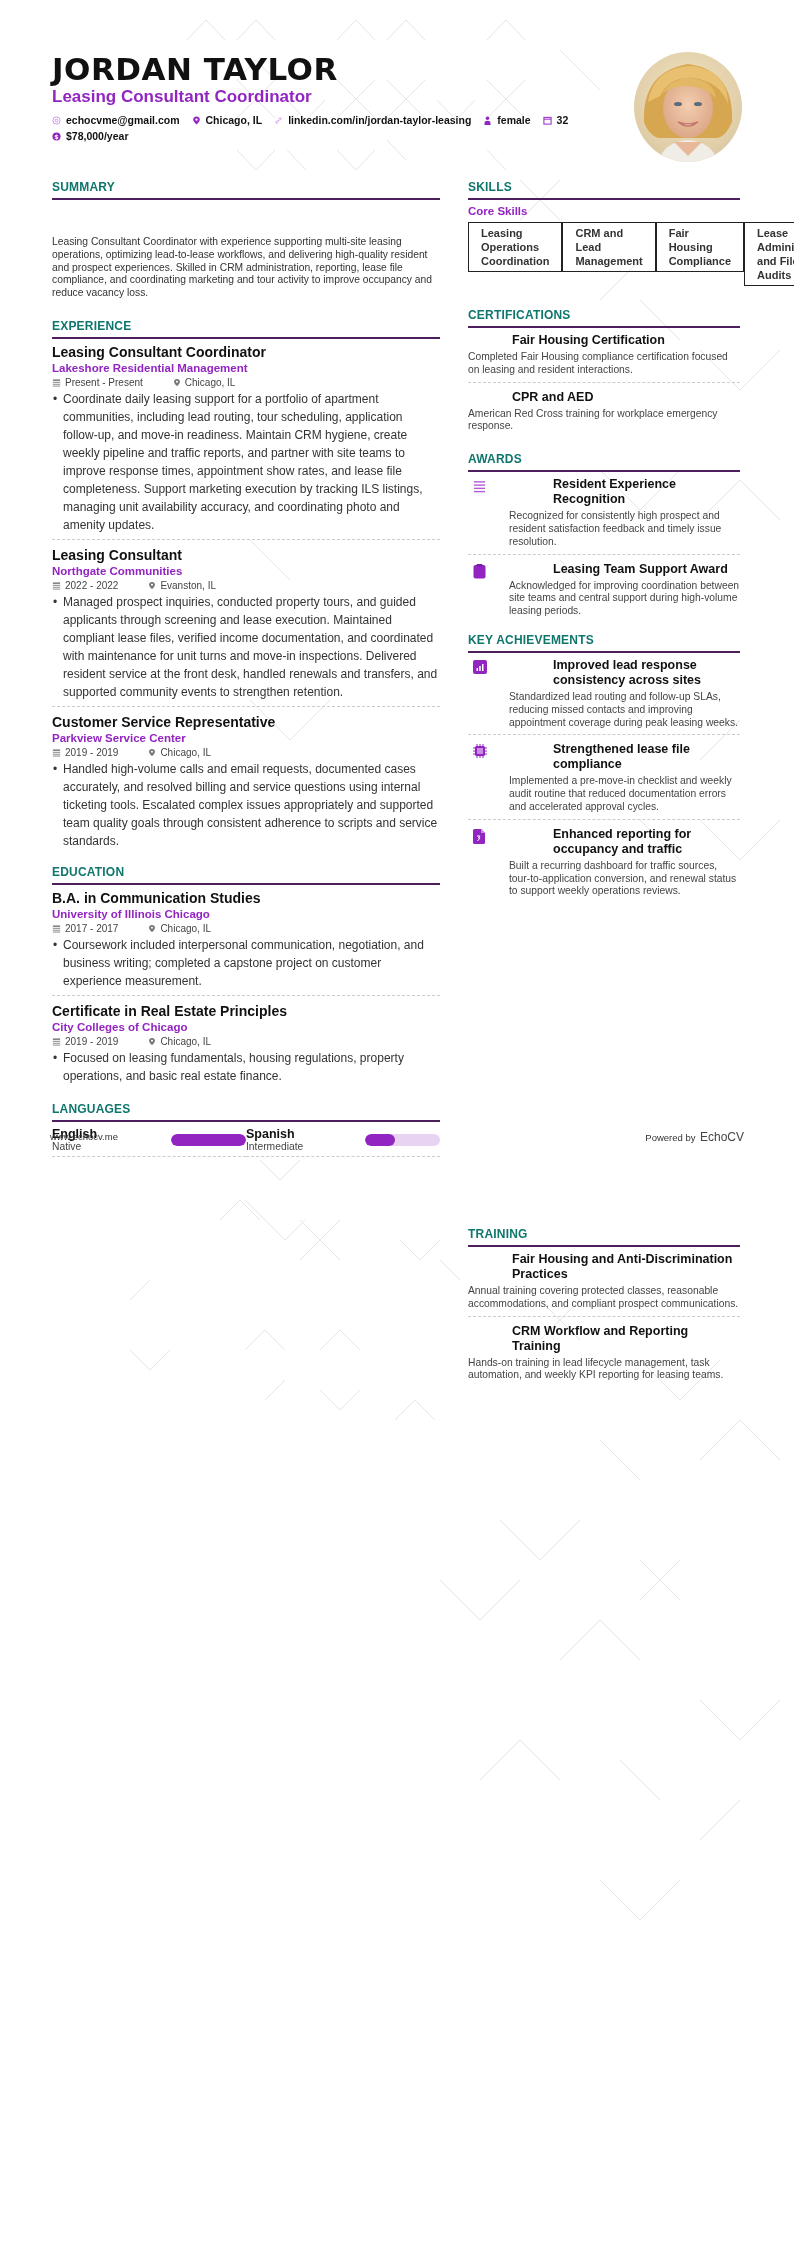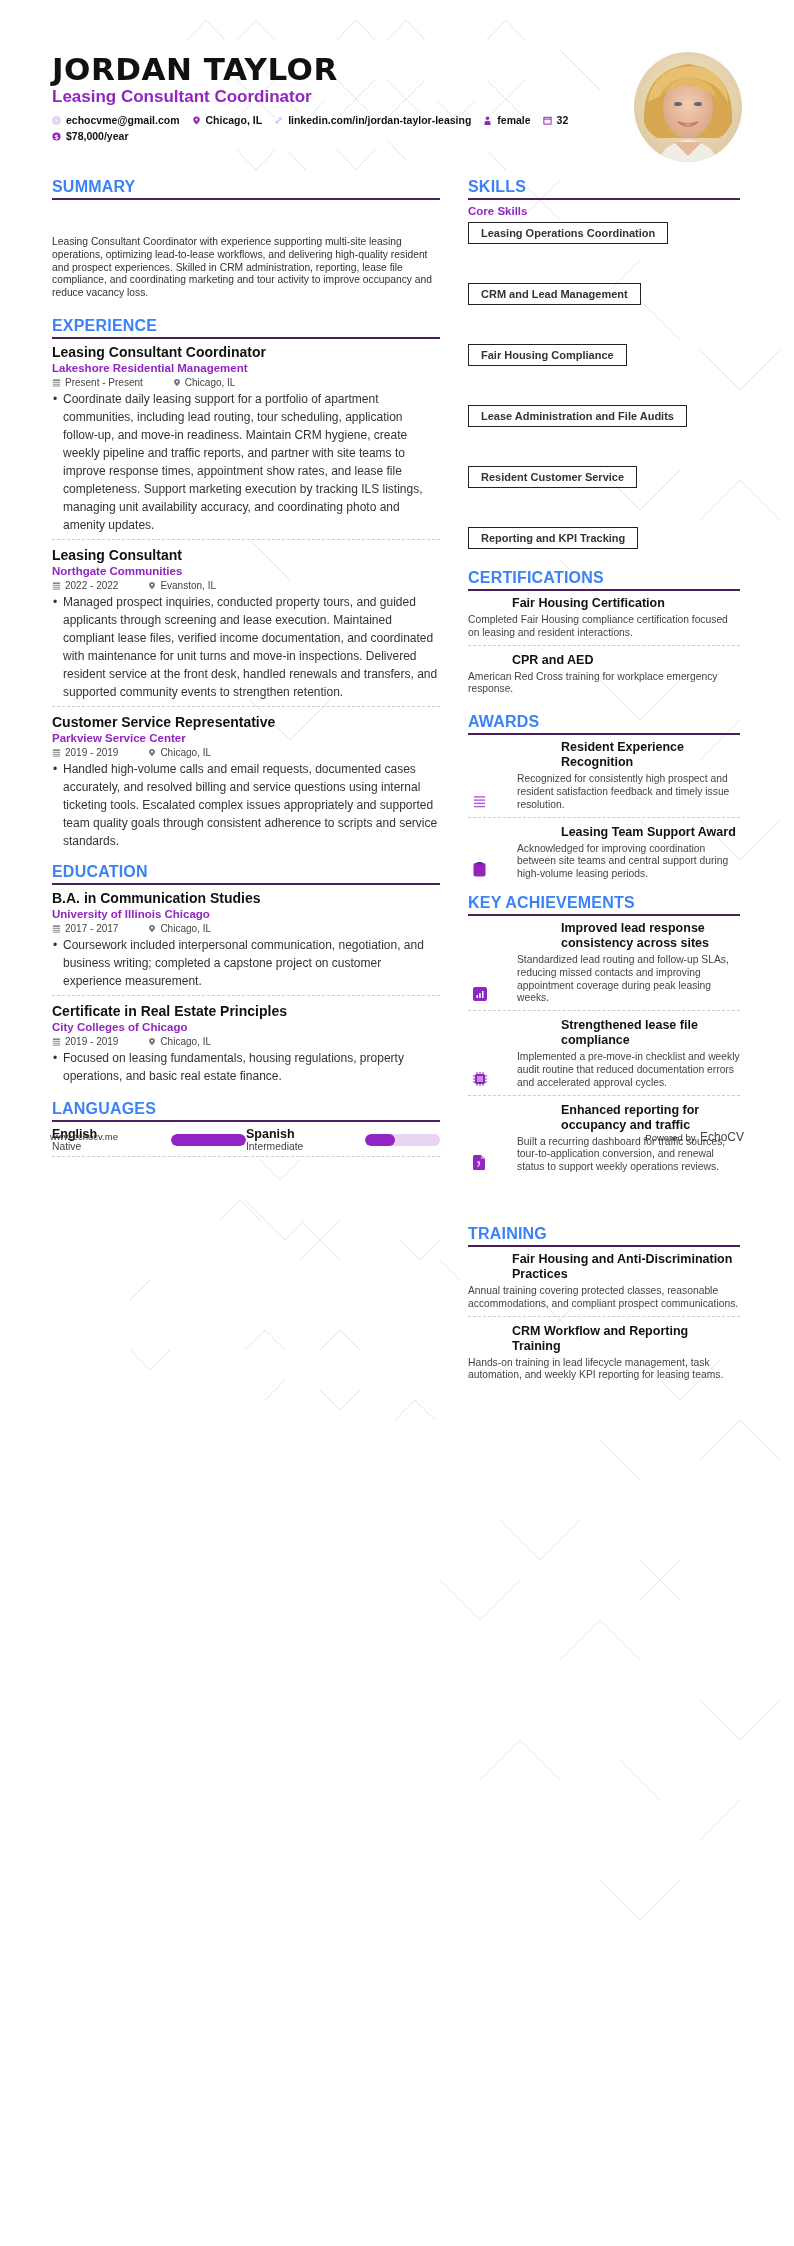--- a/index.html
+++ b/index.html
@@ -15,39 +15,39 @@
   .name { font-family: "DejaVu Sans", sans-serif; font-weight: bold; font-size: 31px; letter-spacing: 0.5px; color: #111; line-height: 34px; }
   .title { font-weight: bold; font-size: 17px; color: #9225c2; margin-top: 1px; line-height: 20px; }
   .contacts { margin-top: 7px; font-size: 10.5px; font-weight: bold; color: #111; display: flex; flex-wrap: wrap; row-gap: 4px; column-gap: 12px; width: 560px; }
   .contact { display: inline-flex; align-items: center; gap: 5px; }
   .cicon { width: 9px; height: 9px; display: inline-block; }
   .photo { position: absolute; left: 634px; top: 52px; width: 108px; height: 110px; border-radius: 50%; overflow: hidden; }
 
   
   .col-left { position: absolute; left: 52px; width: 388px; }
   .col-right { position: absolute; left: 468px; width: 272px; }
-  .sec-title { font-weight: bold; font-size: 16px; color: #3b82f6; line-height: 18px; padding-bottom: 2px; border-bottom: 2.5px solid #4a1f5c; margin-bottom: 5px; letter-spacing: 0.2px; }
+  .sec-title { font-weight: bold; font-size: 12px; color: #0f766e; line-height: 18px; padding-bottom: 2px; border-bottom: 2.5px solid #4a1f5c; margin-bottom: 5px; letter-spacing: 0.2px; }
   .para { font-size: 10.3px; line-height: 12.8px; color: #333; margin-top: 36px; }
   .entry { padding-bottom: 5px; border-bottom: 1px dashed #ccc; margin-bottom: 7px; }
   .entry:last-child { border-bottom: none; }
   .e-title { font-weight: bold; font-size: 14px; color: #111; line-height: 17px; }
   .e-org { font-weight: bold; font-size: 11.5px; color: #9225c2; line-height: 15px; }
   .e-meta { font-size: 10px; color: #444; display: flex; gap: 30px; line-height: 13px; align-items: center; }
   .e-meta span.m { display: inline-flex; align-items: center; gap: 4px; }
   .e-list { list-style: none; margin-top: 1px; }
   .e-list li { font-size: 12px; line-height: 18px; color: #333; padding-left: 11px; position: relative; }
   .e-list li::before { content: "•"; position: absolute; left: 1px; top: 0; color: #333; }
 
   .skills-sub { font-weight: bold; font-size: 11.5px; color: #9225c2; margin-bottom: 5px; }
   .skill-tag { display: inline-block; border: 1.5px solid #222; padding: 3px 12px; font-weight: bold; font-size: 11px; color: #333; margin-bottom: 10px; line-height: 14px; }
-  .skills-list { display: flex; flex-direction: column; align-items: flex-start; gap: 29px; }
+  .skills-list { display: flex; flex-direction: row; align-items: flex-start; }
 
   .r-title { font-weight: bold; font-size: 12.5px; color: #111; line-height: 15px; padding-left: 44px; }
   .r-desc { font-size: 10.3px; line-height: 12.8px; color: #444; margin-top: 3px; }
-  .icon-entry { display: flex; gap: 12px; align-items: flex-end; }
+  .icon-entry { display: flex; gap: 4px; }
   .icon-entry .ic { width: 37px; flex-shrink: 0; padding-left: 5px; padding-top: 2px; }
   .icon-entry .body { flex: 1; }
 
   .lang-row { display: flex; gap: 0; align-items: center; }
   .lang { flex: 1; display: flex; align-items: center; justify-content: space-between; border-bottom: 1px dashed #ccc; padding-bottom: 3px; }
   .lang-name { font-weight: bold; font-size: 12.5px; color: #111; line-height: 14px; }
   .lang-level { font-size: 10.3px; color: #444; line-height: 12px; }
   .bar { width: 75px; height: 12px; border-radius: 6px; background: #e8d4f2; overflow: hidden; }
   .bar-fill { height: 100%; background: #9225c2; border-radius: 6px; }
 

